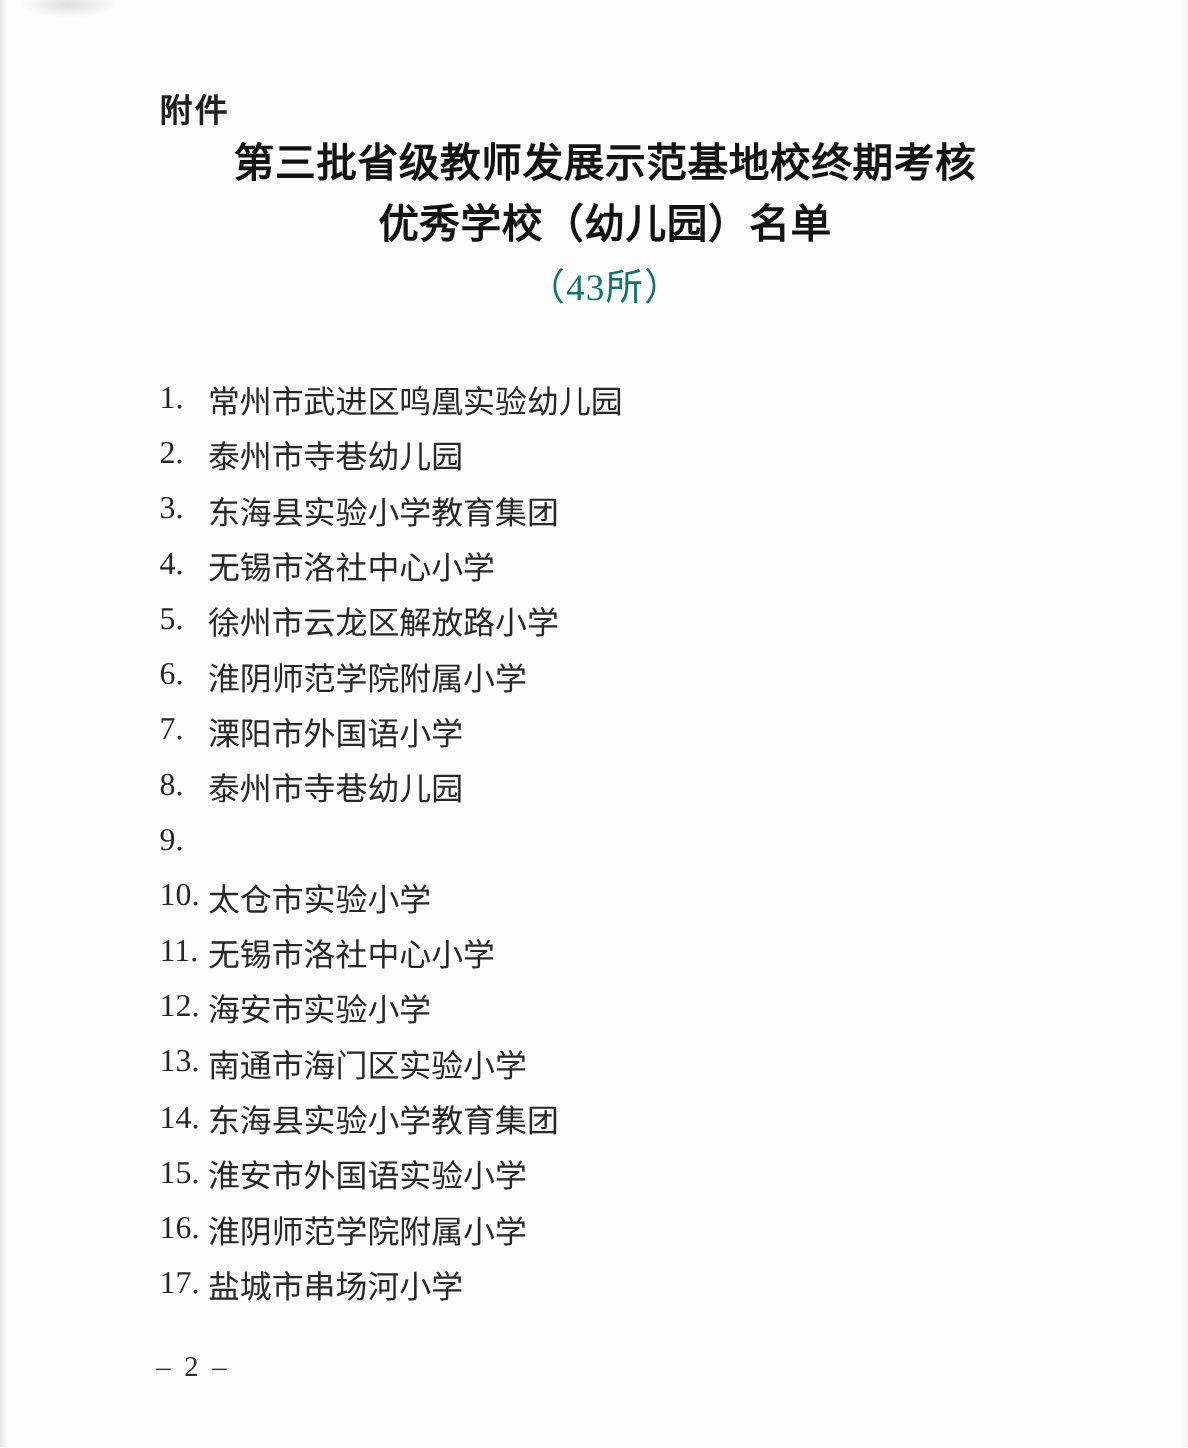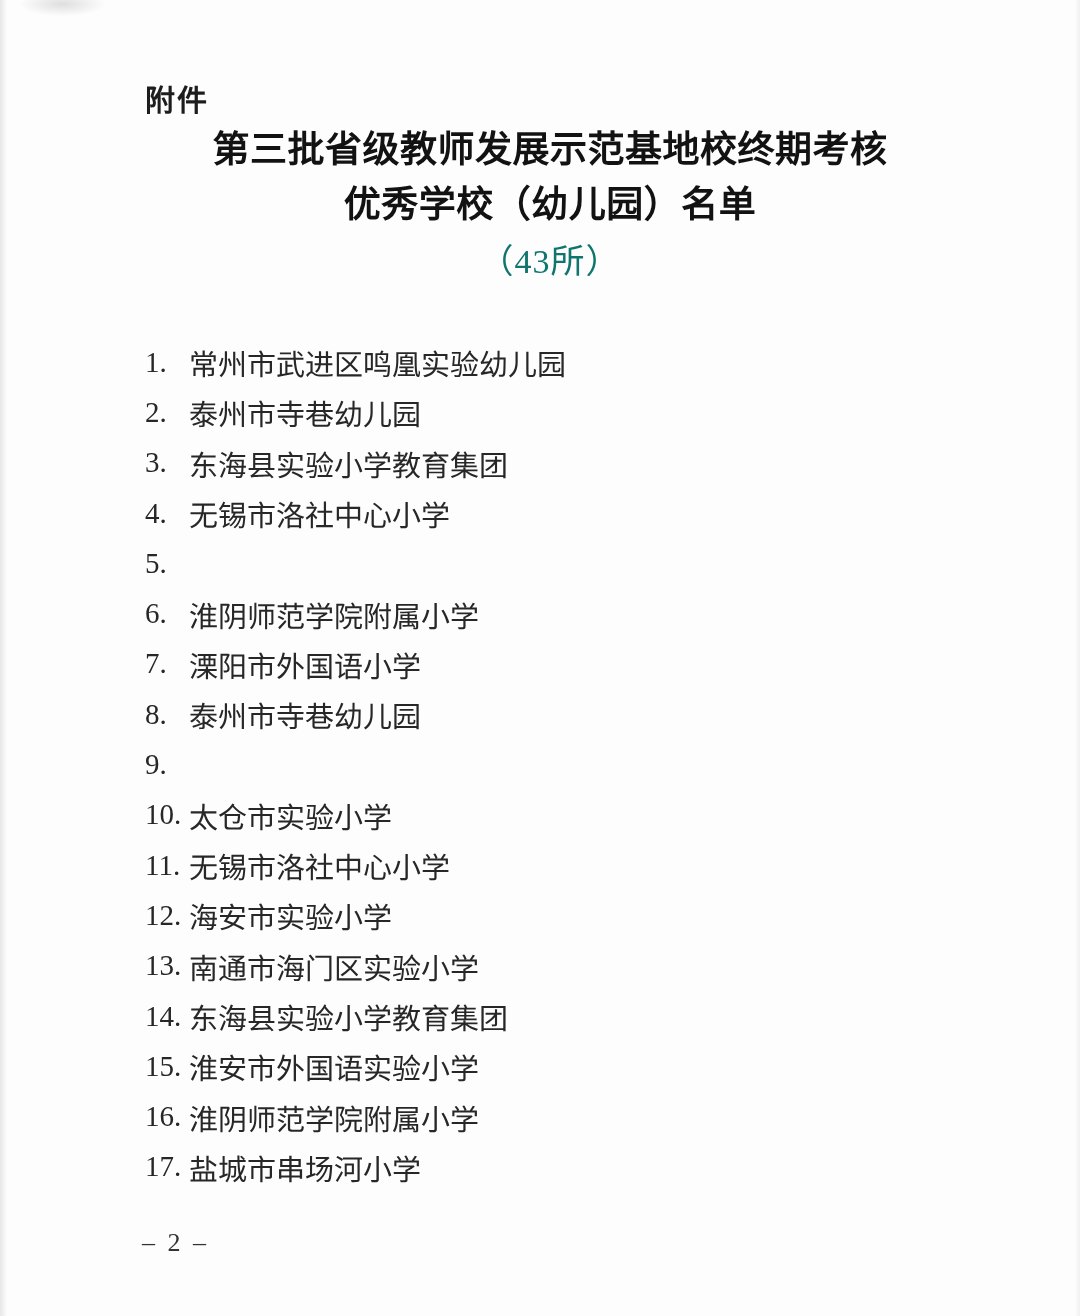--- a/index.html
+++ b/index.html
@@ -89,20 +89,21 @@
     <li class="school-item">
       <span class="num">3.</span>
       <span class="name">东海县实验小学教育集团</span>
     </li>
     <li class="school-item">
       <span class="num">4.</span>
       <span class="name">无锡市洛社中心小学</span>
     </li>
     <li class="school-item">
       <span class="num">5.</span>
+      <span class="name">徐州市云龙区解放路小学</span>
     </li>
     <li class="school-item">
       <span class="num">6.</span>
       <span class="name">淮阴师范学院附属小学</span>
     </li>
     <li class="school-item">
       <span class="num">7.</span>
       <span class="name">溧阳市外国语小学</span>
     </li>
     <li class="school-item">

